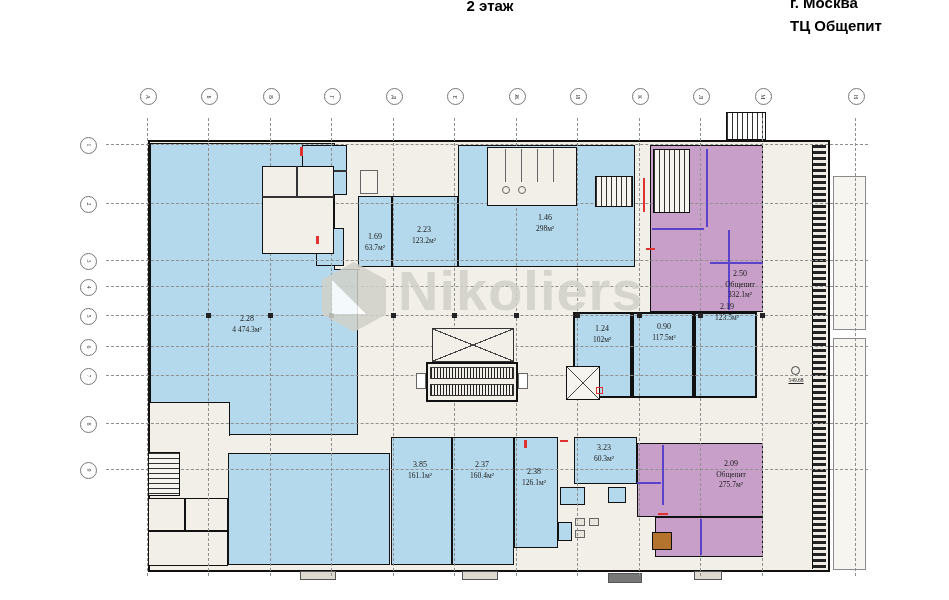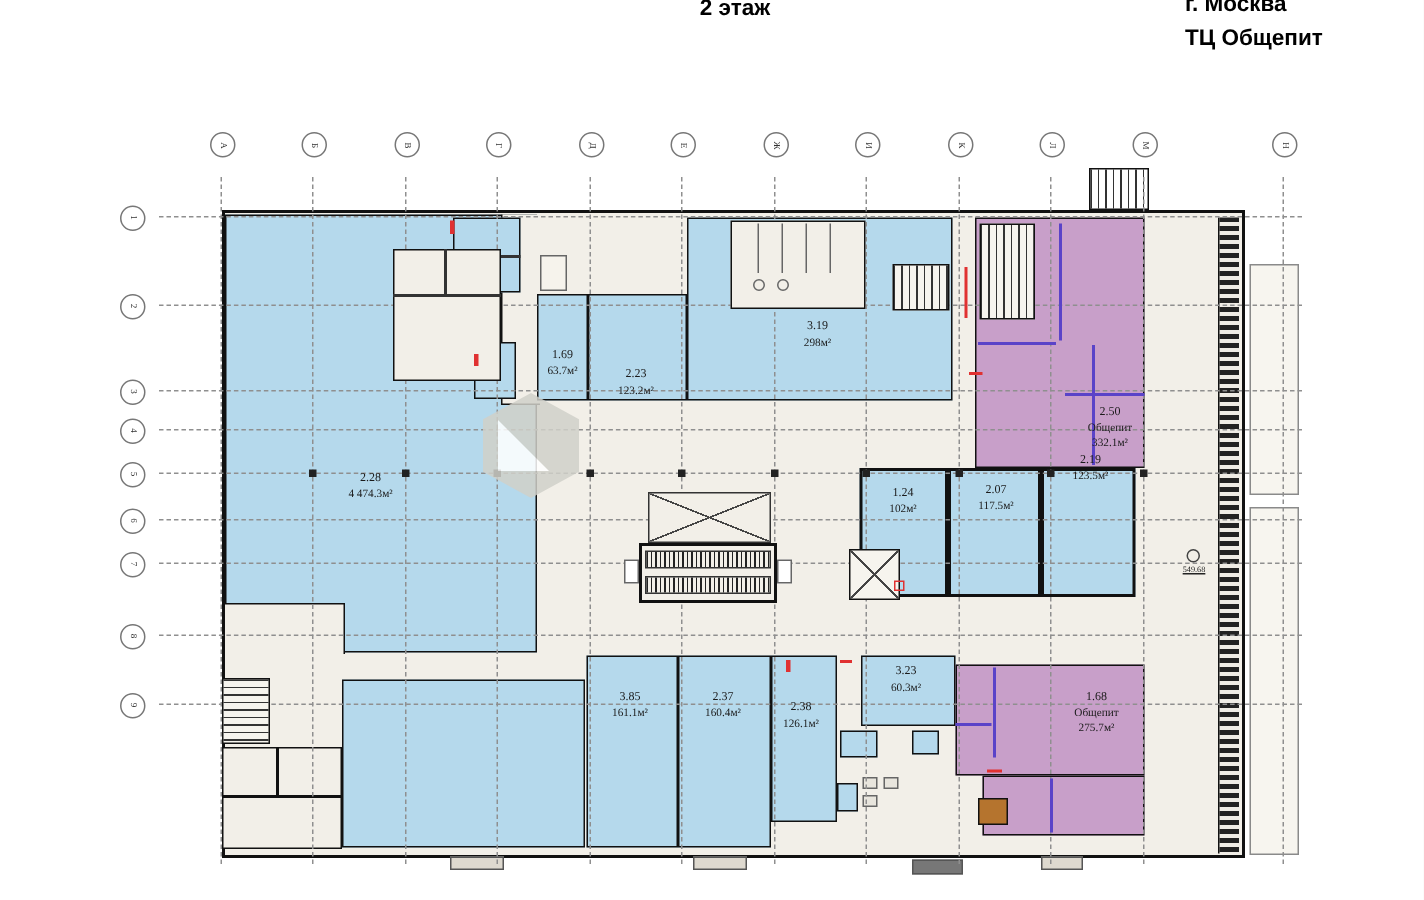--- a/index.html
+++ b/index.html
@@ -133,48 +133,49 @@
   <div class="tick" style="left:462px;top:571px;width:34px;height:7px"></div>
   <div class="tick" style="left:608px;top:573px;width:32px;height:8px;background:#777"></div>
   <div class="tick" style="left:694px;top:571px;width:26px;height:7px"></div>
 
   <div class="abs z4" style="left:791px;top:366px;width:9px;height:9px;border:1px solid #444;border-radius:50%"></div>
   <div class="abs z4" style="left:779px;top:377px;width:34px;text-align:center;font-family:'Liberation Serif',serif;font-size:5.5px;text-decoration:underline;color:#222">549.68</div>
 
   <div class="abs wm" style="left:322px;top:262px;width:64px;height:70px;background:#d0d0c9;clip-path:polygon(50% 0,100% 25%,100% 75%,50% 100%,0 75%,0 25%)">
     <div class="abs" style="left:10px;top:18px;width:34px;height:34px;background:#fff;clip-path:polygon(0 0,100% 100%,0 100%)"></div>
   </div>
+  <div class="abs wm" style="left:398px;top:258px;font-weight:600;font-size:56px;color:#d0d0c9;letter-spacing:1px">Nikoliers</div>
 
   <div class="lbl" style="left:247px;top:324px">
     <span class="id">2.28</span>
       <span>4 474.3м²</span>
     </div>
   <div class="lbl" style="left:375px;top:242px">
     <span class="id">1.69</span>
       <span>63.7м²</span>
     </div>
-  <div class="lbl" style="left:424px;top:255px">
+  <div class="lbl" style="left:424px;top:235px">
     <span class="id">2.23</span>
       <span>123.2м²</span>
     </div>
   <div class="lbl" style="left:545px;top:223px">
-    <span class="id">3.19</span>
+    <span class="id">1.46</span>
       <span>298м²</span>
     </div>
   <div class="lbl" style="left:740px;top:285px">
     <span class="id">2.50</span>
       <span>Общепит</span>
       <span>332.1м²</span>
     </div>
   <div class="lbl" style="left:602px;top:334px">
     <span class="id">1.24</span>
       <span>102м²</span>
     </div>
   <div class="lbl" style="left:664px;top:332px">
-    <span class="id">2.07</span>
+    <span class="id">0.90</span>
       <span>117.5м²</span>
     </div>
   <div class="lbl" style="left:727px;top:312px">
     <span class="id">2.19</span>
       <span>123.5м²</span>
     </div>
   <div class="lbl" style="left:420px;top:470px">
     <span class="id">3.85</span>
       <span>161.1м²</span>
     </div>
@@ -184,21 +185,21 @@
     </div>
   <div class="lbl" style="left:534px;top:477px">
     <span class="id">2.38</span>
       <span>126.1м²</span>
     </div>
   <div class="lbl" style="left:604px;top:453px">
     <span class="id">3.23</span>
       <span>60.3м²</span>
     </div>
   <div class="lbl" style="left:731px;top:475px">
-    <span class="id">1.68</span>
+    <span class="id">2.09</span>
       <span>Общепит</span>
       <span>275.7м²</span>
     </div>
 
 <div class="gridv" style="left:147px;top:118px;height:458px"></div>
     <div class="bubble" style="left:139.5px;top:88px">
       <span>А</span>
     </div>
     <div class="gridv" style="left:208px;top:118px;height:458px"></div>
     <div class="bubble" style="left:200.5px;top:88px">

